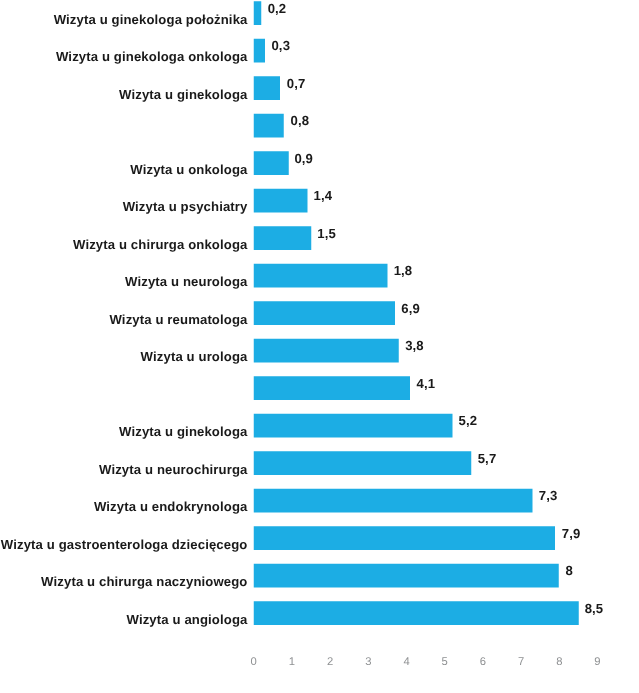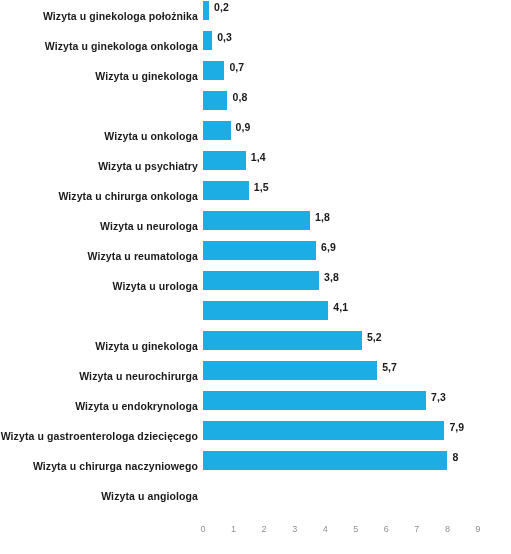--- a/index.html
+++ b/index.html
@@ -194,20 +194,24 @@
       </div>
       <div class="bar-row" style="top: 451px;">
         <div class="cat-label">Wizyta u chirurga naczyniowego</div>
         <div class="bar-wrap">
           <div class="bar" style="width: 244.444px; background: rgb(28, 173, 228);"></div>
           <span class="val-label">8</span>
         </div>
       </div>
       <div class="bar-row" style="top: 481px; text-decoration: underline;">
         <div class="cat-label">Wizyta u angiologa</div>
+        <div class="bar-wrap">
+          <div class="bar" style="width: 259.722px; background: rgb(28, 173, 228);"></div>
+          <span class="val-label">8,5</span>
+        </div>
       </div>
     </div>
   <div class="axis">
       <div class="tick" style="left: 0px; color: rgb(143, 145, 147);">0</div>
       <div class="tick" style="left: 30.5556px; color: rgb(143, 145, 147);">1</div>
       <div class="tick" style="left: 61.1111px; color: rgb(143, 145, 147);">2</div>
       <div class="tick" style="left: 91.6667px; color: rgb(143, 145, 147);">3</div>
       <div class="tick" style="left: 122.222px; color: rgb(143, 145, 147);">4</div>
       <div class="tick" style="left: 152.778px; color: rgb(143, 145, 147);">5</div>
       <div class="tick" style="left: 183.333px; color: rgb(143, 145, 147);">6</div>

